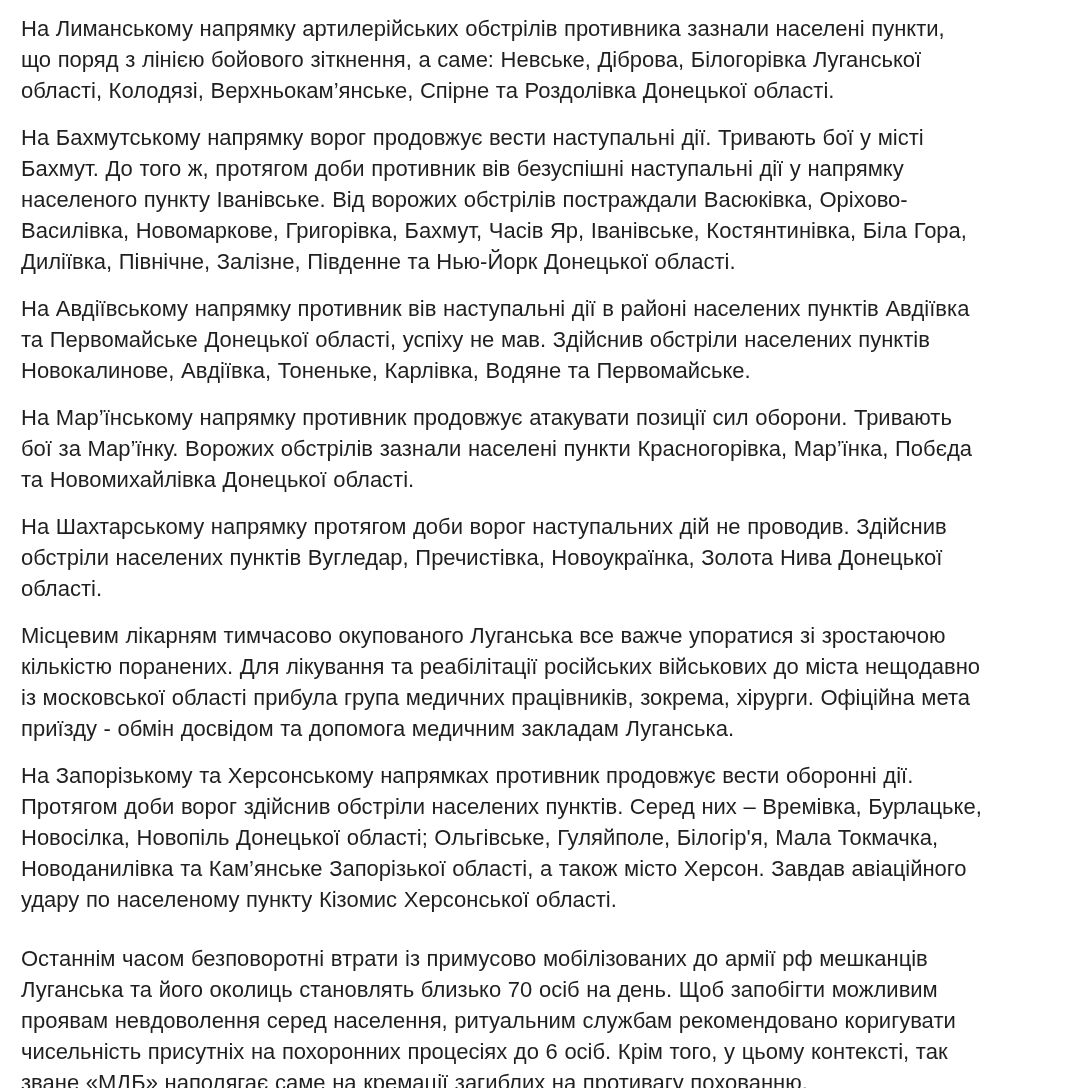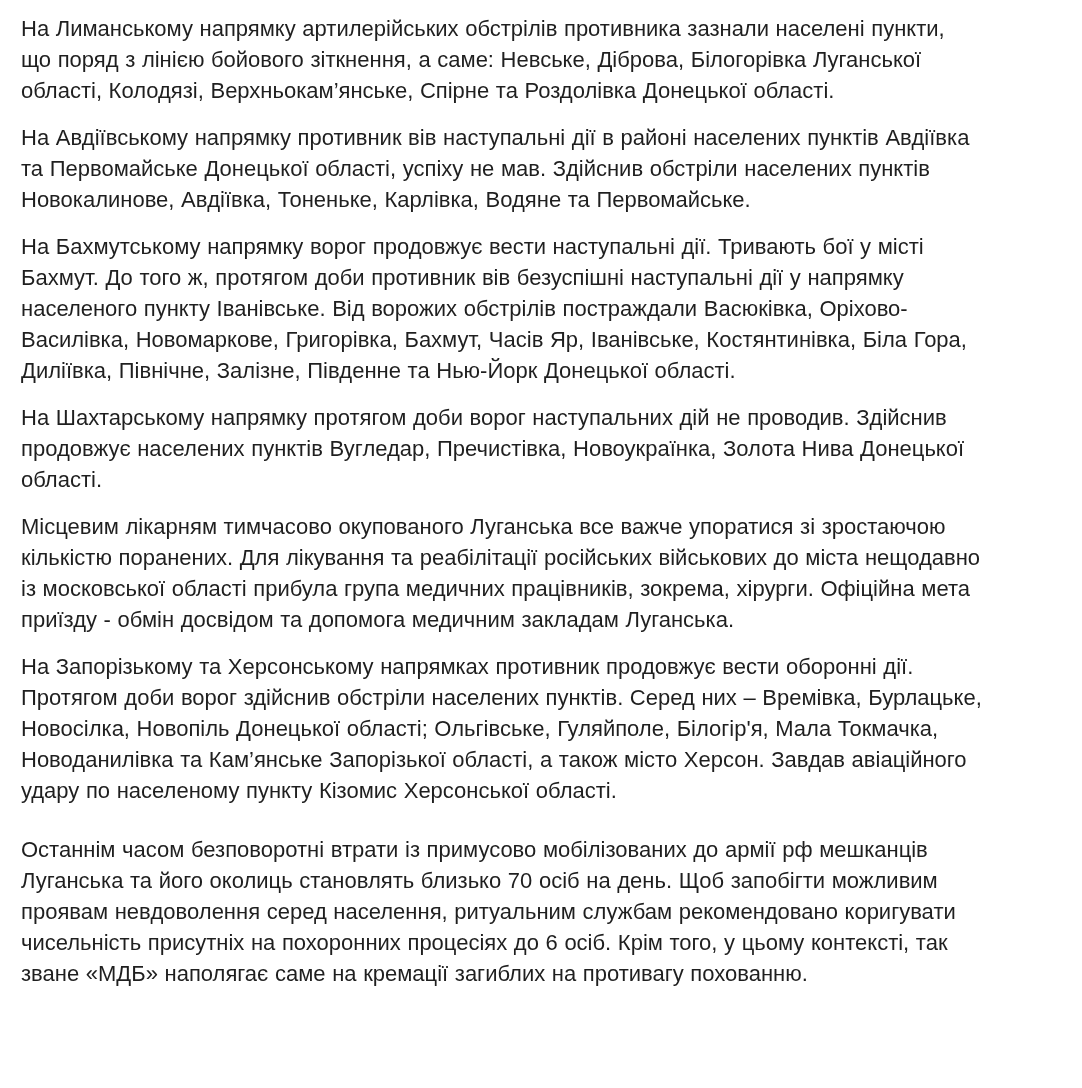--- a/index.html
+++ b/index.html
@@ -33,30 +33,33 @@
   }
 </style>
 </head>
 <body>
 
 <main class="doc">
   <div>
       <p>На Лиманському напрямку артилерійських обстрілів противника зазнали населені пункти,
 що поряд з лінією бойового зіткнення, а саме: Невське, Діброва, Білогорівка Луганської
 області, Колодязі, Верхньокам’янське, Спірне та Роздолівка Донецької області.</p>
-      <p>На Авдіївському напрямку противник вів наступальні дії в районі населених пунктів Авдіївка
-та Первомайське Донецької області, успіху не мав. Здійснив обстріли населених пунктів
-Новокалинове, Авдіївка, Тоненьке, Карлівка, Водяне та Первомайське.</p>
       <p>На Бахмутському напрямку ворог продовжує вести наступальні дії. Тривають бої у місті
 Бахмут. До того ж, протягом доби противник вів безуспішні наступальні дії у напрямку
 населеного пункту Іванівське. Від ворожих обстрілів постраждали Васюківка, Оріхово-
 Василівка, Новомаркове, Григорівка, Бахмут, Часів Яр, Іванівське, Костянтинівка, Біла Гора,
 Диліївка, Північне, Залізне, Південне та Нью-Йорк Донецької області.</p>
+      <p>На Авдіївському напрямку противник вів наступальні дії в районі населених пунктів Авдіївка
+та Первомайське Донецької області, успіху не мав. Здійснив обстріли населених пунктів
+Новокалинове, Авдіївка, Тоненьке, Карлівка, Водяне та Первомайське.</p>
+      <p>На Мар’їнському напрямку противник продовжує атакувати позиції сил оборони. Тривають
+бої за Мар’їнку. Ворожих обстрілів зазнали населені пункти Красногорівка, Мар’їнка, Побєда
+та Новомихайлівка Донецької області.</p>
       <p>На Шахтарському напрямку протягом доби ворог наступальних дій не проводив. Здійснив
-продовжує населених пунктів Вугледар, Пречистівка, Новоукраїнка, Золота Нива Донецької
+обстріли населених пунктів Вугледар, Пречистівка, Новоукраїнка, Золота Нива Донецької
 області.</p>
       <p>Місцевим лікарням тимчасово окупованого Луганська все важче упоратися зі зростаючою
 кількістю поранених. Для лікування та реабілітації російських військових до міста нещодавно
 із московської області прибула група медичних працівників, зокрема, хірурги. Офіційна мета
 приїзду - обмін досвідом та допомога медичним закладам Луганська.</p>
       <p>На Запорізькому та Херсонському напрямках противник продовжує вести оборонні дії.
 Протягом доби ворог здійснив обстріли населених пунктів. Серед них – Времівка, Бурлацьке,
 Новосілка, Новопіль Донецької області; Ольгівське, Гуляйполе, Білогір'я, Мала Токмачка,
 Новоданилівка та Кам’янське Запорізької області, а також місто Херсон. Завдав авіаційного
 удару по населеному пункту Кізомис Херсонської області.</p>

